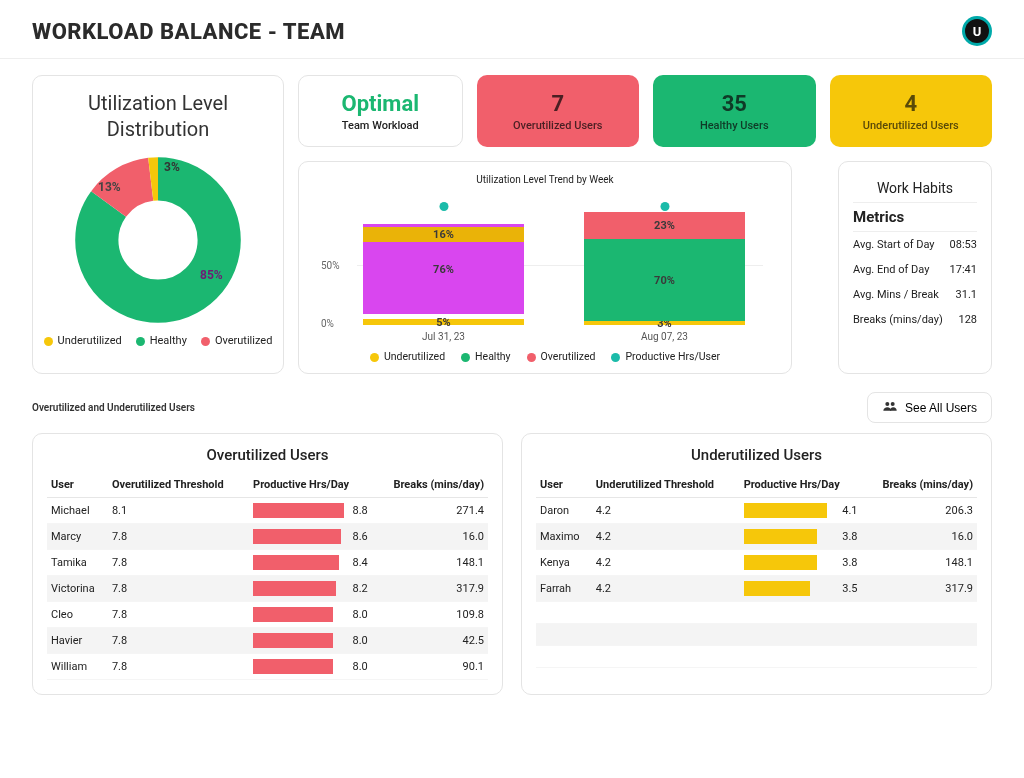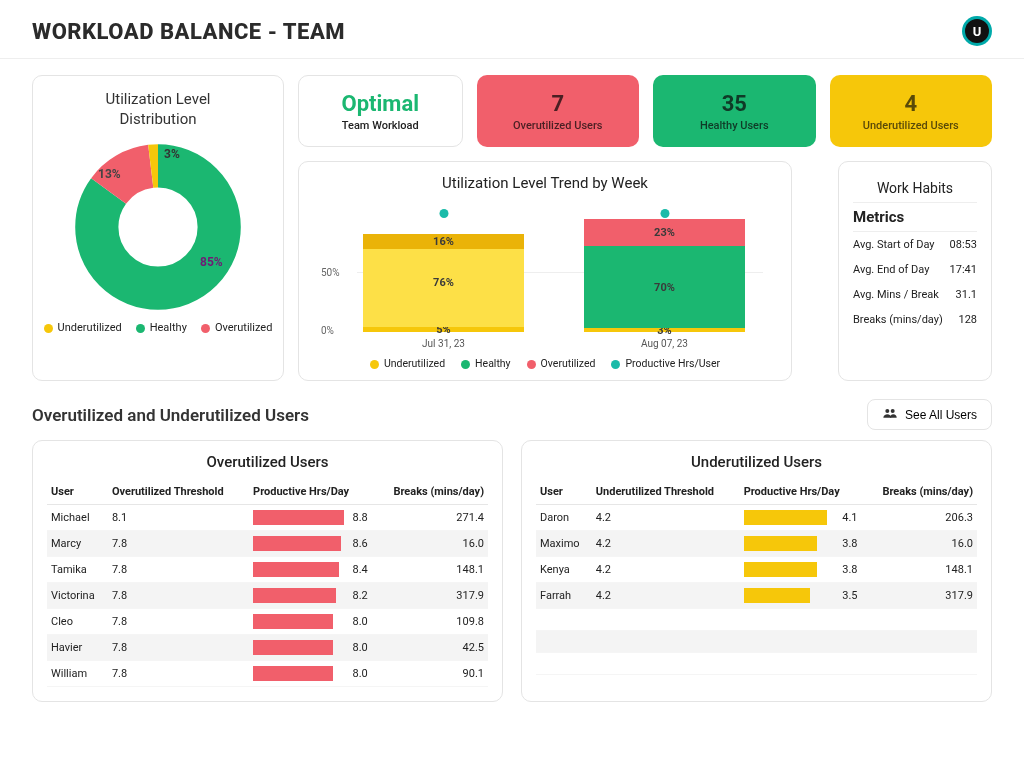--- a/index.html
+++ b/index.html
@@ -6,53 +6,53 @@
   body { font-family: -apple-system, BlinkMacSystemFont, "Segoe UI", Roboto, Arial, sans-serif; background:#fff; color:#222; width:1024px; }
   .header { display:flex; justify-content:space-between; align-items:center; padding:16px 32px 12px; border-bottom:1px solid #eee;}
   .header h1 { font-size:22px; font-weight:800; letter-spacing:.5px; color:#2b2b2b;}
   .logo { width:30px; height:30px; border-radius:50%; background:#0aa; display:flex; align-items:center; justify-content:center;}
   .logo-inner{ width:24px;height:24px;border-radius:50%;background:#111;color:#fff;display:flex;align-items:center;justify-content:center;font-weight:700;font-size:13px;}
   .page { padding:16px 32px 28px; }
   .row { display:flex; gap:14px; }
   .card { background:#fff; border:1px solid #e4e4e4; border-radius:10px; }
   
   .donut-card { width:252px; padding:14px 10px 10px; text-align:center;}
-  .donut-title { font-size:15px; color:#333; line-height:1.3; margin-bottom:8px;}
+  .donut-title { font-size:20px; color:#333; line-height:1.3; margin-bottom:8px;}
   .donut-wrap { position:relative; width:180px; height:180px; margin:2px auto 4px;}
   .donut-label{ position:absolute; font-size:12px; font-weight:700; color:#333;}
   .legend { display:flex; flex-wrap:wrap; justify-content:center; gap:6px 14px; font-size:11px; margin-top:4px;}
   .dot{ display:inline-block; width:9px; height:9px; border-radius:50%; margin-right:5px; vertical-align:middle;}
   .summary-col { flex:1; display:flex; flex-direction:column; gap:14px;}
   .summary-row { display:flex; gap:14px;}
   .sumcard{ flex:1; height:72px; border-radius:10px; display:flex; flex-direction:column; align-items:center; justify-content:center; font-weight:600;}
   .sumcard .big{ font-size:22px; font-weight:700; margin-bottom:3px;}
   .sumcard .sub{ font-size:11px; font-weight:500;}
   .sc-white{ background:#fff; border:1px solid #e4e4e4;}
   .sc-white .big{ color:#1BB771; font-size:22px;}
   .sc-red{ background:#F15F6B; color:#4a1f23;}
   .sc-green{ background:#1BB771; color:#0f3a27;}
   .sc-yellow{ background:#F6C70A; color:#5a4a08;}
   .trend-card{ flex:1; padding:12px 18px 10px;}
-  .trend-title{ text-align:center; font-size:15px; margin-bottom:10px;}
+  .trend-title{ text-align:center; font-size:10px; margin-bottom:10px;}
   .trend-body{ position:relative; height:130px; display:flex; align-items:flex-end; gap:60px; padding:0 28px 0 46px;}
   .ytick{ position:absolute; left:4px; font-size:10px; color:#666;}
   .ygrid{ position:absolute; left:40px; right:10px; height:1px; background:#eee;}
   .bar{ flex:1; max-width:190px; height:118px; position:relative;}
   .seg{ width:100%; position:absolute; left:0; display:flex; align-items:center; justify-content:center; font-size:11px; font-weight:700; color:#3a3a3a;}
   .bar-dot{position:absolute; top:-5px; left:50%; transform:translateX(-50%); width:9px; height:9px; border-radius:50%; background:#1BBBA9;}
   .xlabels{ display:flex; gap:60px; padding:6px 28px 0 46px; font-size:10px; color:#555;}
   .xlabels span{ flex:1; max-width:190px; text-align:center;}
   .trend-legend{ display:flex; justify-content:center; gap:16px; font-size:10.5px; margin-top:8px; flex-wrap:wrap;}
   .habits-card{ width:154px; padding:18px 14px;margin-left:32px;}
   .habits-title{ text-align:center; font-size:14px; margin-bottom:6px;}
   .habits-head{ font-size:15px; font-weight:700; padding:5px 0; border-top:1px solid #eee; border-bottom:1px solid #eee;}
   .habits-row{ display:flex; justify-content:space-between; font-size:11px; padding:6px 0;}
   
   .section-head{ display:flex; justify-content:space-between; align-items:center; margin:18px 0 10px;}
-  .section-head h2{ font-size:17px; font-weight:600; color:#333;}
+  .section-head h2{ font-size:10px; font-weight:600; color:#333;}
   .see-all{ border:1px solid #e4e4e4; border-radius:8px; background:#fff; padding:7px 14px; font-size:12px; display:flex; align-items:center; gap:7px; cursor:pointer;}
   .tables{ display:flex; gap:18px;}
   .tblcard{ flex:1; border:1px solid #e4e4e4; border-radius:10px; padding:12px 14px 14px;}
   .tblcard h3{ text-align:center; font-size:15px; font-weight:500; margin-bottom:8px;}
   table{ width:100%; border-collapse:collapse; font-size:11px;}
   th{ text-align:left; font-weight:700; padding:6px 4px; border-bottom:1px solid #e6e6e6;}
   td{ padding:5px 4px; border-bottom:1px solid #f5f5f5;}
   tbody tr:nth-child(even){ background:#f4f4f4;}
   .barcell{ display:flex; align-items:center; gap:4px;}
   .barbg{ flex:1; height:15px; background:transparent;}
@@ -121,21 +121,21 @@
       <div class="row" style="gap:14px; flex:1;">
         <div class="card trend-card">
           <div class="trend-title">Utilization Level Trend by Week</div>
           <div class="trend-body" id="trend-body">
             <div class="ygrid" style="bottom:59px;"></div>
             <span class="ytick" style="bottom:54px;">50%</span>
             <span class="ytick" style="bottom:-4px;">0%</span>
           <div class="bar">
                 <div class="bar-dot"></div>
                 <div class="seg" style="bottom:0;height:5.9px;background:#F6C70A">5%</div>
-                <div class="seg" style="bottom:5px;height:89.68px;background:#fde047">76%</div>
+                <div class="seg" style="bottom:11px;height:89.68px;background:#d946ef">76%</div>
                 <div class="seg" style="bottom:83px;height:15px;background:#eab308">16%</div>
               </div>
               <div class="bar">
                 <div class="bar-dot"></div>
                 <div class="seg" style="bottom:0;height:3.54px;background:#F6C70A">3%</div>
                 <div class="seg" style="bottom:3.54px;height:82.6px;background:#1BB771">70%</div>
                 <div class="seg" style="bottom:86.14px;height:27.14px;background:#F15F6B">23%</div>
               </div>
             </div>
           <div class="xlabels" id="trend-x">

